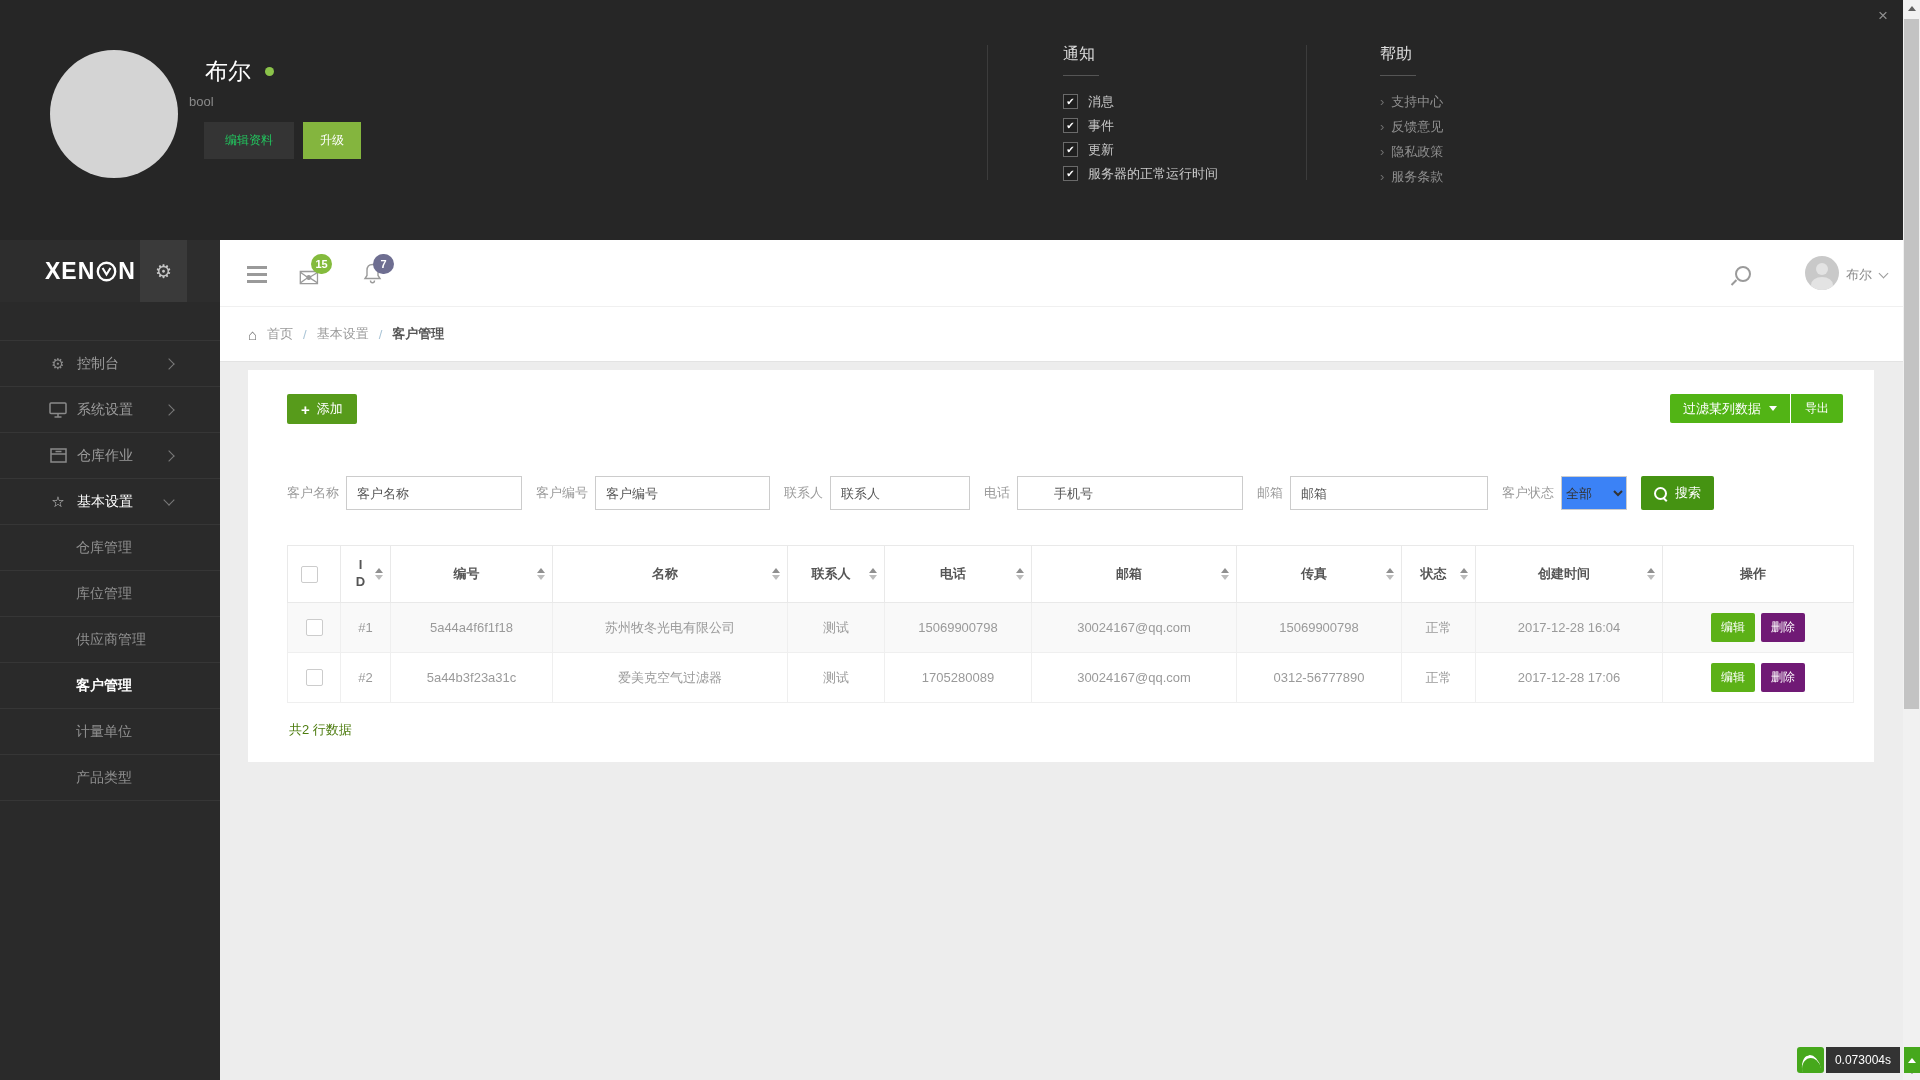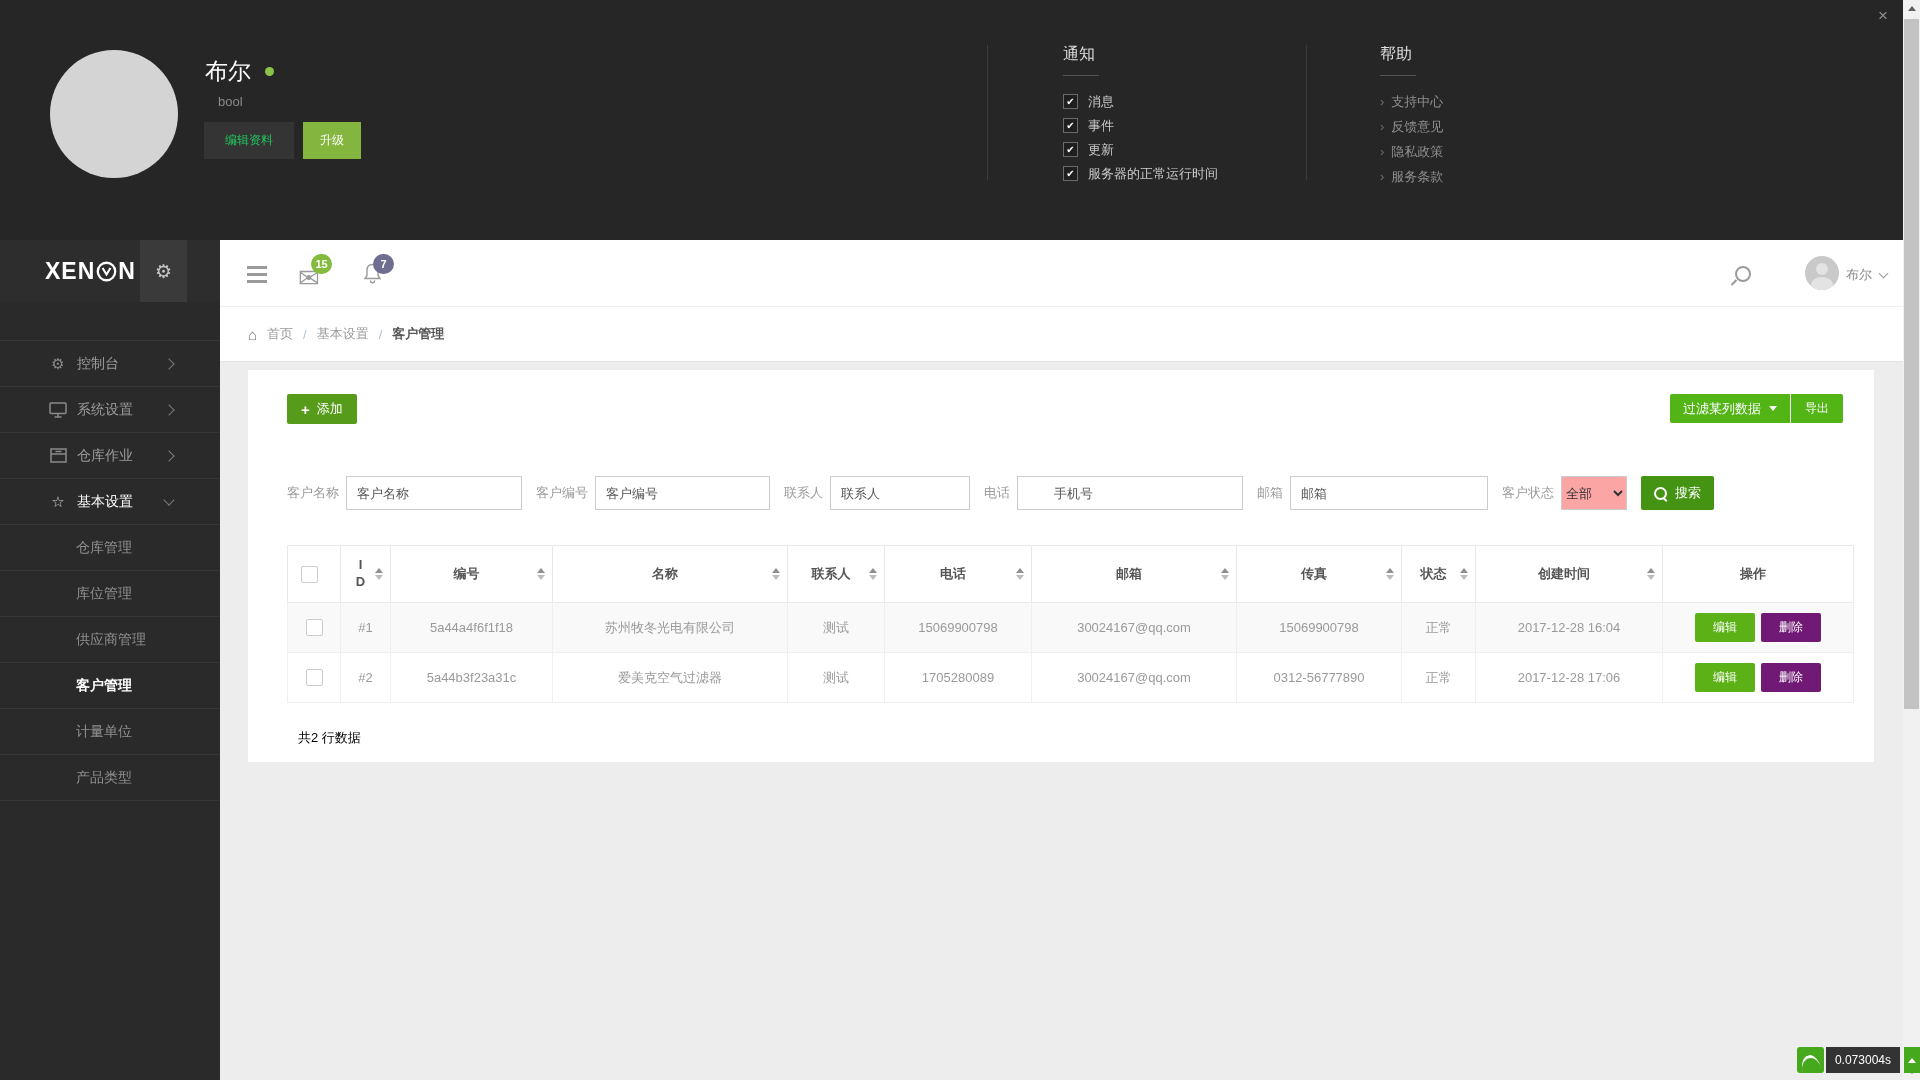--- a/index.html
+++ b/index.html
@@ -5,21 +5,21 @@
   html,body{margin:0;padding:0;}
   body{font-family:"Liberation Sans","DejaVu Sans",sans-serif;}
   #app{position:relative;width:1920px;height:1080px;background:#ededed;overflow:hidden;}
 
   
   .hdr{position:absolute;left:0;top:0;width:1920px;height:240px;background:#262626;}
   .close-x{position:absolute;top:6px;right:32px;color:#8f8f8f;font-size:17px;cursor:pointer;}
   .avatar-big{position:absolute;left:50px;top:50px;width:128px;height:128px;border-radius:50%;background:#d4d4d4;}
   .p-name{position:absolute;left:205px;top:56px;color:#fff;font-size:23px;display:flex;align-items:center;gap:14px;}
   .p-dot{width:9px;height:9px;border-radius:50%;background:#8bc34a;display:inline-block;}
-  .p-user{position:absolute;left:218px;top:94px;color:#8a8a8a;font-size:13px;}
+  .p-user{position:absolute;left:189px;top:94px;color:#8a8a8a;font-size:13px;}
   .p-btns{position:absolute;left:204px;top:122px;display:flex;gap:9px;}
   .btn{border:none;cursor:pointer;font-family:inherit;}
   .btn-edit{background:#343434;color:#22c55e;font-size:12px;padding:10px 21px;}
   .btn-upg{background:#84b53e;color:#fff;font-size:12px;padding:10px 17px;}
   .hdr-divider{position:absolute;top:45px;height:135px;width:1px;background:#3c3c3c;}
   .hdr-col{position:absolute;top:44px;}
   .hdr-col h3{margin:0;color:#ddd;font-size:16px;font-weight:normal;}
   .underline{width:36px;height:1px;background:#555;margin:10px 0 16px;}
   .notif-item{display:flex;align-items:center;gap:10px;margin-bottom:5px;height:19px;color:#c9c9c9;font-size:13px;}
   .cbx{width:13px;height:13px;background:#1f1f1f;border:1px solid #6a6a6a;color:#fff;font-size:10px;line-height:13px;text-align:center;cursor:pointer;flex:0 0 auto;}
@@ -72,40 +72,40 @@
   .plus{font-size:15px;font-weight:bold;}
   .grp{display:flex;gap:1px;}
   .btn-filter{background:#52b415;color:#fff;font-size:13px;height:29px;padding:0 13px;border-radius:2px 0 0 2px;display:flex;align-items:center;gap:8px;}
   .caret{width:0;height:0;border-left:4px solid transparent;border-right:4px solid transparent;border-top:5px solid #fff;}
   .btn-export{background:#52b415;color:#fff;font-size:12px;height:29px;padding:0 14px;border-radius:0 2px 2px 0;}
   .filters{position:absolute;top:106px;left:39px;display:flex;align-items:center;font-size:13px;color:#9a9a9a;}
   .filters label{margin:0 7px 0 14px;white-space:nowrap;}
   .filters label:first-child{margin-left:0;}
   .filters input{height:32px;border:1px solid #ccc;padding:0 10px;font-size:13px;color:#444;font-family:inherit;}
   .filters input::placeholder{color:#555;opacity:1;}
-  .filters select{height:34px;width:66px;border:1px solid #ccc;font-size:13px;color:#333;font-family:inherit;background:#fca5a5;}
+  .filters select{height:34px;width:66px;border:1px solid #ccc;font-size:13px;color:#333;font-family:inherit;background:#3b82f6;}
   .btn-search{background:#459312;color:#fff;height:34px;padding:0 13px;margin-left:14px;border-radius:2px;display:flex;align-items:center;gap:8px;font-size:13px;}
   .mag{width:9px;height:9px;border:2px solid #fff;border-radius:50%;position:relative;display:inline-block;}
   .mag::after{content:'';position:absolute;left:8px;top:8px;width:2px;height:5px;background:#fff;transform:rotate(-45deg);}
 
   
   table.tbl{position:absolute;top:175px;left:39px;width:1555px;border-collapse:collapse;table-layout:fixed;font-size:13px;}
   .tbl th{border:1px solid #e9e9e9;background:#fff;color:#555;font-weight:bold;height:56px;padding:0;}
   .th-in{position:relative;display:flex;align-items:center;justify-content:center;min-height:56px;padding:0 16px 0 6px;}
   .id-stack{width:11px;word-break:break-all;line-height:1.3;text-align:center;display:inline-block;}
   .sort{position:absolute;right:7px;display:flex;flex-direction:column;gap:2px;cursor:pointer;}
   .s-up{width:0;height:0;border-left:4px solid transparent;border-right:4px solid transparent;border-bottom:5px solid #8f8f8f;}
   .s-dn{width:0;height:0;border-left:4px solid transparent;border-right:4px solid transparent;border-top:5px solid #bcbcbc;}
   .tbl td{border:1px solid #efefef;height:49px;text-align:center;color:#9a9a9a;padding:0 4px;overflow:hidden;white-space:nowrap;}
   .tbl tr.odd td{background:#f9f9f9;}
   .row-cb,.hd-cb{width:15px;height:15px;border:1px solid #ccc;background:#fff;display:inline-block;vertical-align:middle;cursor:pointer;border-radius:2px;}
-  .btn-mini{border:none;cursor:pointer;color:#fff;font-size:12px;padding:6px 18px;border-radius:2px;font-family:inherit;}
+  .btn-mini{border:none;cursor:pointer;color:#fff;font-size:12px;padding:6px 10px;border-radius:2px;font-family:inherit;}
   .btn-ed{background:#5cb117;margin-right:6px;}
   .btn-del{background:#701a75;}
-  .summary{position:absolute;top:351px;left:50px;font-size:13px;color:#000000;margin-top:8px;}
+  .summary{position:absolute;top:351px;left:41px;font-size:13px;color:#4d7c0f;}
 
   
   .sbar{position:absolute;right:0;top:0;width:17px;height:1080px;background:#f1f1f1;}
   .sbar-btn{height:17px;display:flex;align-items:center;justify-content:center;cursor:pointer;}
   .tri-up{width:0;height:0;border-left:4px solid transparent;border-right:4px solid transparent;border-bottom:5px solid #606060;}
   .tri-dn{width:0;height:0;border-left:4px solid transparent;border-right:4px solid transparent;border-top:5px solid #606060;}
   .sbar-thumb{position:absolute;top:19px;left:1px;width:15px;height:690px;background:#c3c3c3;cursor:pointer;}
   .sbar-down{position:absolute;bottom:0;left:0;width:17px;}
 
   

